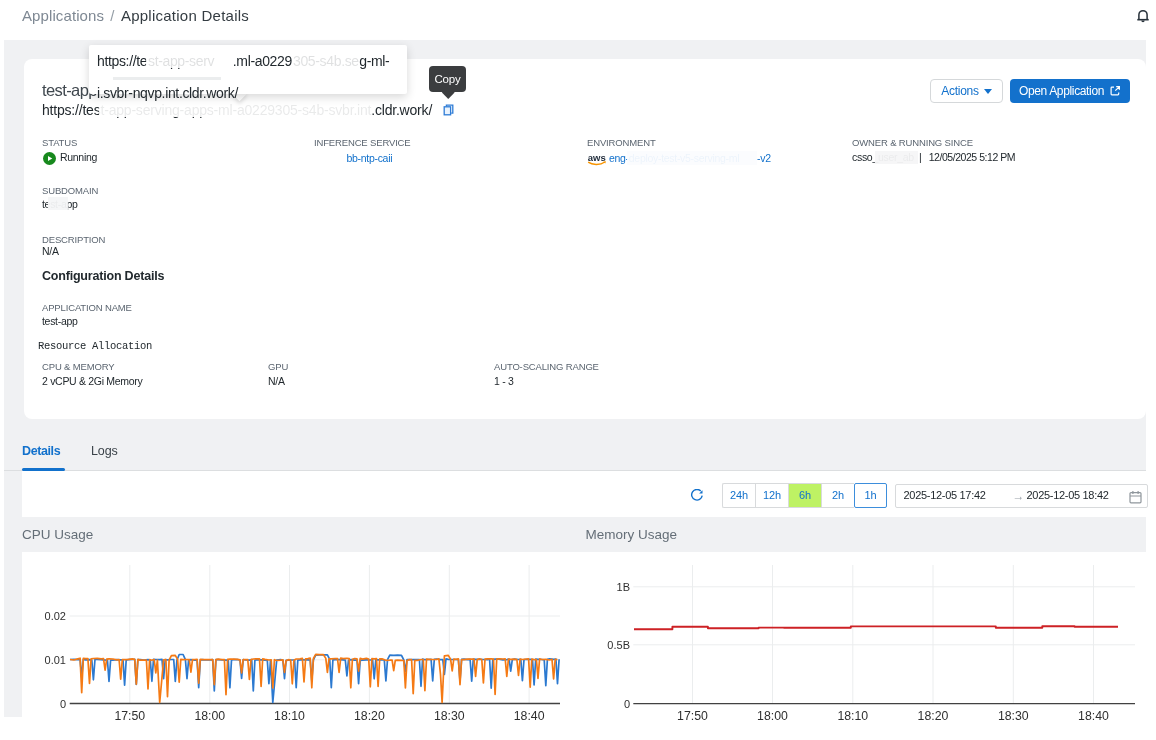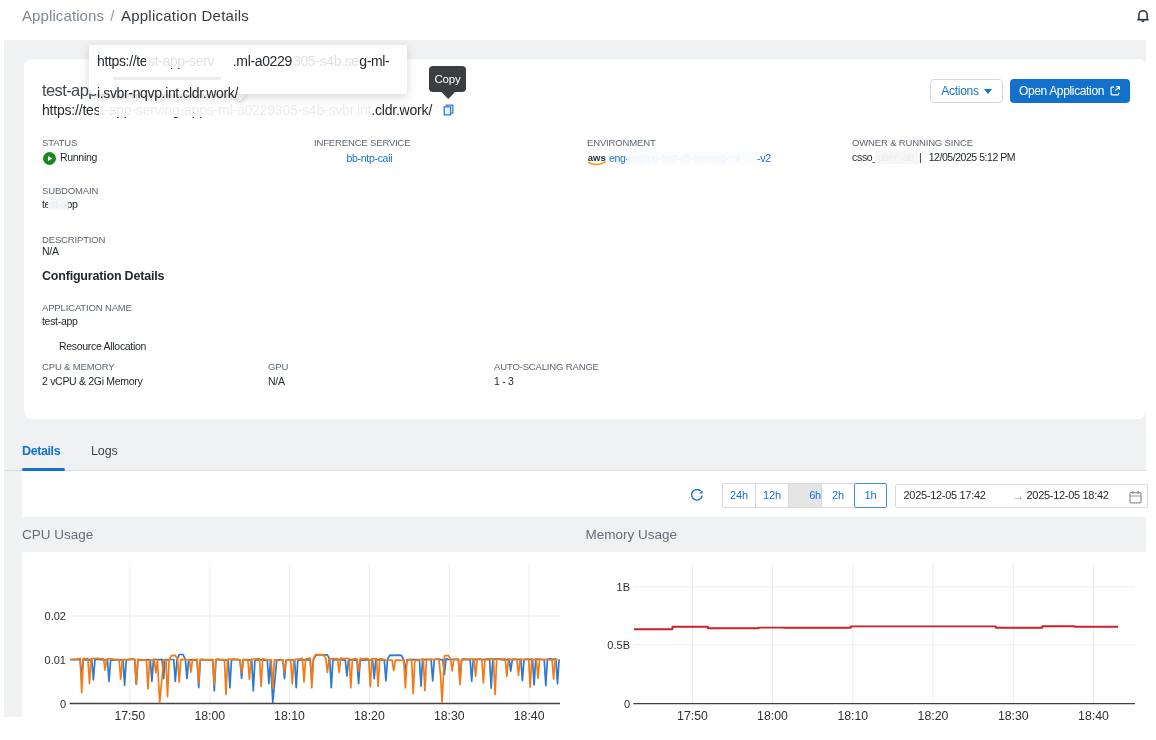--- a/index.html
+++ b/index.html
@@ -77,21 +77,21 @@
 <div class="blur" style="left:48px;top:196.5px;width:20px;height:13px;background:rgba(244,245,247,.95);"></div>
 
 <div class="lbl" style="left:42px;top:233.5px;">DESCRIPTION</div>
 <div class="val" style="left:42px;top:245.3px;">N/A</div>
 
 <div class="abs" style="left:42px;top:269.3px;font-size:12.5px;letter-spacing:-.2px;font-weight:bold;color:#22292e;">Configuration Details</div>
 
 <div class="lbl" style="left:42px;top:301.5px;">APPLICATION NAME</div>
 <div class="val" style="left:42px;top:314.5px;">test-app</div>
 
-<div class="abs" style="left:59px;top:339.8px;font-size:10.5px;letter-spacing:-.3px;color:#22292e;">Resource Allocation</div>
+<div class="abs" style="left:38px;top:339.8px;font-size:10.5px;letter-spacing:-.3px;color:#22292e;font-family:Liberation Mono, monospace;">Resource Allocation</div>
 
 <div class="lbl" style="left:42px;top:361px;">CPU &amp; MEMORY</div>
 <div class="val" style="left:42px;top:375.3px;">2 vCPU &amp; 2Gi Memory</div>
 <div class="lbl" style="left:268px;top:361px;">GPU</div>
 <div class="val" style="left:268px;top:375.3px;">N/A</div>
 <div class="lbl" style="left:494px;top:361px;">AUTO-SCALING RANGE</div>
 <div class="val" style="left:494px;top:375.3px;">1 - 3</div>
 
 <div class="abs" style="left:22px;top:443.5px;font-size:12.5px;font-weight:bold;letter-spacing:-.4px;color:#1271cc;">Details</div>
 <div class="abs" style="left:91px;top:443.5px;font-size:12.5px;letter-spacing:-.1px;color:#3a4248;">Logs</div>
@@ -99,21 +99,21 @@
 <div class="abs" style="left:22px;top:468px;width:43px;height:3px;background:#1271cc;border-radius:2px;"></div>
 
 <div class="abs" style="left:22px;top:471px;width:1124px;height:46px;background:#fff;"></div>
 <svg class="abs" style="left:690px;top:489px;" width="13" height="13" viewBox="0 0 13 13">
   <path d="M11.7 3.2 A5.3 5.3 0 1 0 12 8.0" fill="none" stroke="#1271cc" stroke-width="1.4" transform="rotate(-14 6.5 6.5)"></path>
   <path d="M12.5 1.2 v3.4 h-3.4 z" fill="#1271cc"></path>
 </svg>
 <div class="abs" style="left:722px;top:483px;height:25px;display:flex;font-size:11px;letter-spacing:-.2px;color:#1271cc;">
   <div style="width:33px;border:1px solid #d8dadc;border-right:none;text-align:center;line-height:23px;background:#fff;border-radius:2px 0 0 2px;">24h</div>
   <div style="width:33px;border:1px solid #d8dadc;border-right:none;text-align:center;line-height:23px;background:#fff;">12h</div>
-  <div style="width:33px;border:1px solid #d8dadc;border-right:none;text-align:right;line-height:23px;background:#e5e5e5;">6h</div>
+  <div style="width:33px;border:1px solid #d8dadc;border-right:none;text-align:center;line-height:23px;background:#bef264;">6h</div>
   <div style="width:33px;border:1px solid #d8dadc;border-right:none;text-align:center;line-height:23px;background:#fff;">2h</div>
   <div style="width:33px;border:1px solid #3d8edc;text-align:center;line-height:23px;background:#fff;border-radius:2px;">1h</div>
 </div>
 <div class="abs" style="left:894.5px;top:484px;width:253px;height:24px;border:1px solid #d8dadc;border-radius:2px;background:#fff;">
   <span class="abs" style="left:8px;top:4px;font-size:11px;letter-spacing:-.3px;color:#22292e;white-space:nowrap;">2025-12-05 17:42</span>
   <span class="abs" style="left:117px;top:4px;font-size:12px;color:#9aa2aa;">→</span>
   <span class="abs" style="left:131px;top:4px;font-size:11px;letter-spacing:-.3px;color:#22292e;white-space:nowrap;">2025-12-05 18:42</span>
   <svg class="abs" style="left:233px;top:5px;" width="13" height="14" viewBox="0 0 13 14">
     <rect x="1" y="2.6" width="11" height="10.2" rx="1" fill="none" stroke="#8f969c" stroke-width="1.2"></rect>
     <path d="M3.9 0.9 v3.2 M9.1 0.9 v3.2 M1 6 h11" stroke="#8f969c" stroke-width="1.2" fill="none"></path>

